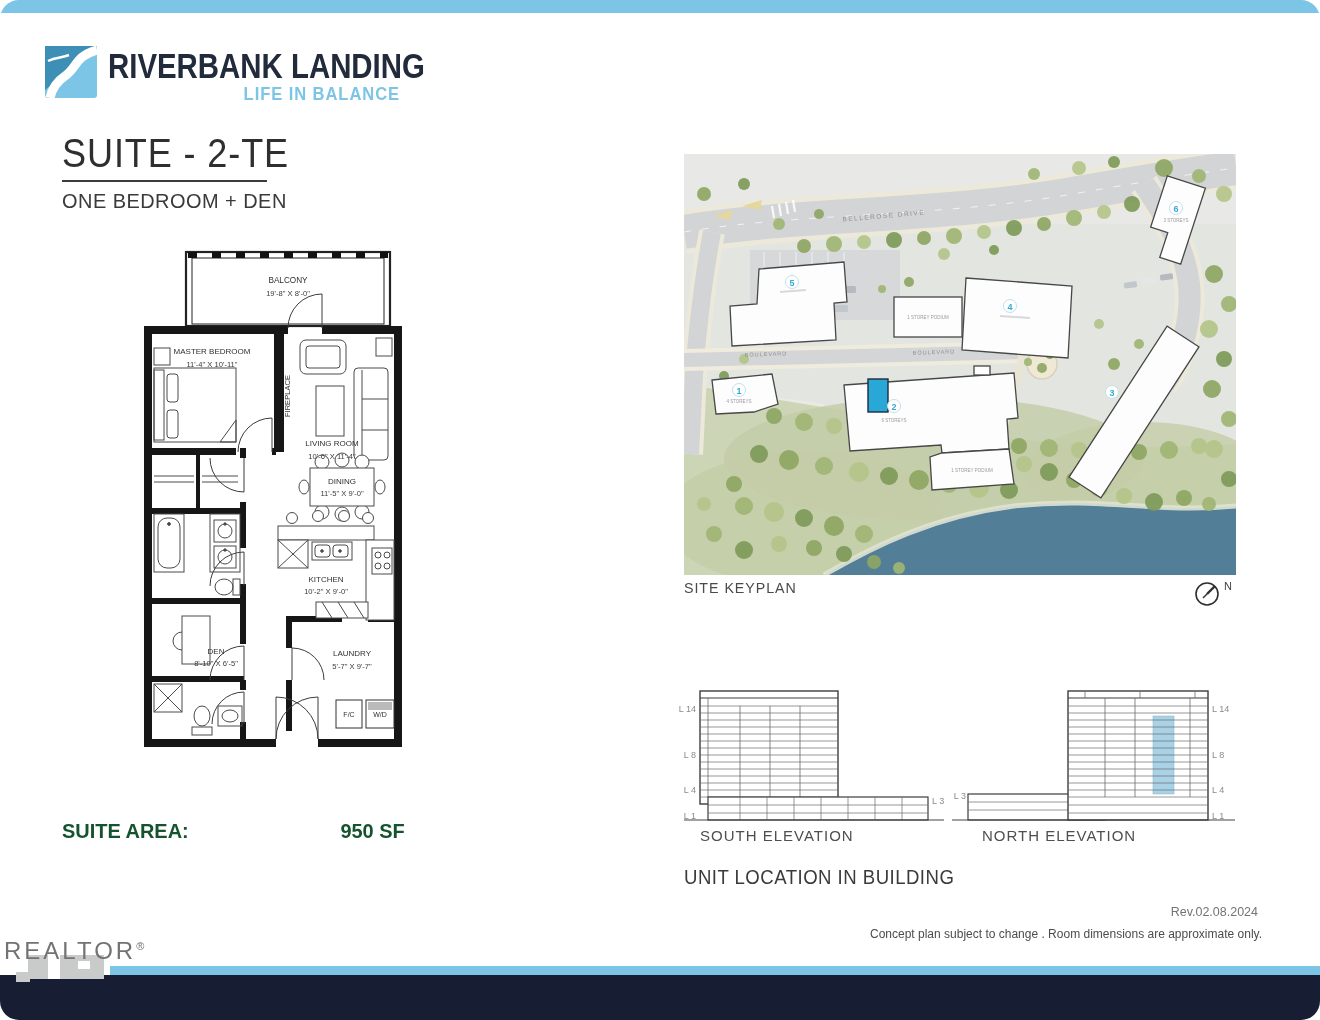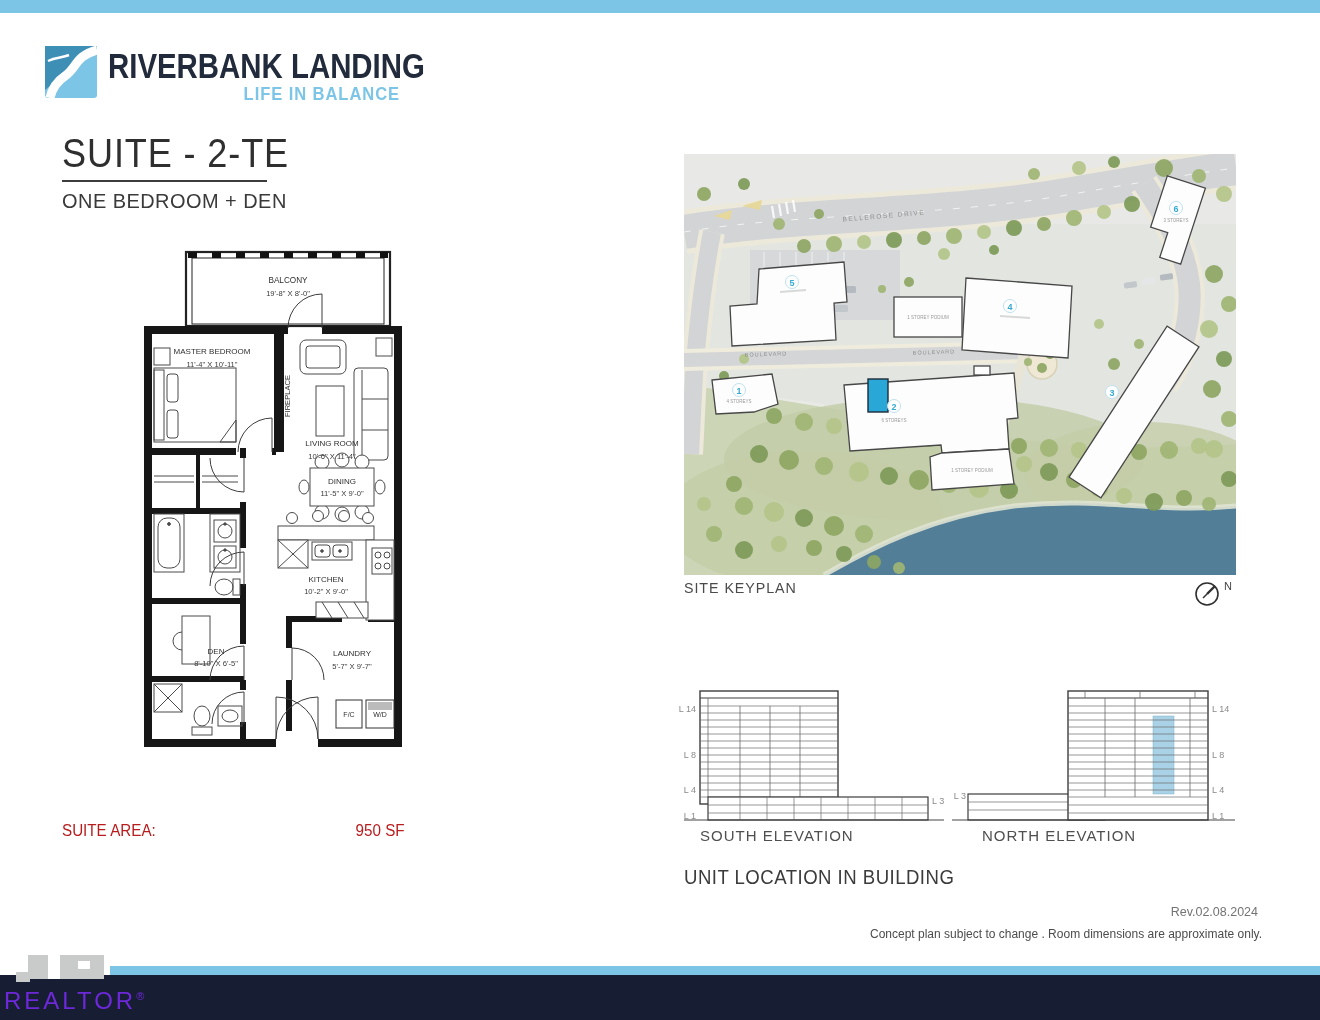--- a/index.html
+++ b/index.html
@@ -1,46 +1,46 @@
 <!DOCTYPE html>
 <html><head>
 <meta charset="utf-8">
 <style>
   html,body{margin:0;padding:0;background:#fff;}
   .page{position:relative;width:1320px;height:1020px;background:#ffffff;overflow:hidden;
-        font-family:"Liberation Sans", sans-serif;}
+        font-family:"Liberation Sans", sans-serif;border-radius:19px;}
   .abs{position:absolute;}
   .topbar{left:0;top:0;width:1320px;height:13px;background:#7cc5e6;}
   .brand-name{left:108px;top:46px;font-size:35px;font-weight:700;color:#222b3c;
               transform:scaleX(.84);transform-origin:left top;letter-spacing:0px;white-space:nowrap;}
   .brand-tagline{left:108px;top:84px;width:292px;text-align:right;font-size:18px;font-weight:700;
                  color:#7cc5e6;letter-spacing:1px;transform:scaleX(.92);transform-origin:right top;}
   .suite-title{left:62px;top:130px;font-size:41px;font-weight:400;color:#2f2f2f;
                transform:scaleX(.88);transform-origin:left top;letter-spacing:1px;white-space:nowrap;}
   .suite-underline{left:62px;top:180px;width:205px;height:0;border-top:2px solid #3c3c3c;}
   .suite-subtitle{left:62px;top:189px;font-size:21px;color:#3a3a3a;transform:scaleX(.95);
                   transform-origin:left top;letter-spacing:.5px;white-space:nowrap;}
-  .areas{left:62px;top:817px;width:343px;font-size:16px;color:#b91c1c;}
+  .areas{left:62px;top:817px;width:343px;font-size:21px;color:#14532d;font-weight:bold;}
   .areas .row{display:flex;justify-content:space-between;line-height:27px;}
   .areas .lab{transform:scaleX(.95);transform-origin:left center;white-space:nowrap;}
   .areas .val{transform:scaleX(.95);transform-origin:right center;white-space:nowrap;}
   .site-caption{left:684px;top:579px;font-size:15px;color:#4a4a4a;letter-spacing:1px;
                 transform:scaleX(.95);transform-origin:left top;}
   .unit-loc-title{left:684px;top:866px;font-size:20px;color:#3b3b3b;letter-spacing:.5px;
                   transform:scaleX(.93);transform-origin:left top;white-space:nowrap;}
   .rev{right:62px;top:905px;font-size:12.5px;color:#737373;}
   .disclaimer{right:58px;top:927px;font-size:12px;color:#4c4c4c;text-align:right;line-height:15.5px;}
   .stripe{left:0;top:966px;width:1320px;height:9px;background:#7cc5e6;}
   .navybar{left:0;top:975px;width:1320px;height:45px;background:#171d33;}
   .wm-white{left:0;top:950px;width:110px;height:25px;background:#ffffff;}
   .wm-block-a{left:28px;top:955px;width:76px;height:24px;background:#c9caca;}
   .wm-slit{left:48px;top:955px;width:12px;height:24px;background:#ffffff;}
   .wm-notch{left:78px;top:961px;width:12px;height:8px;background:#ffffff;}
   .wm-block-b{left:16px;top:972px;width:14px;height:10px;background:#c9caca;}
-  .wm-text{left:4px;top:987px;font-size:24px;color:#6d28d9;letter-spacing:3px;white-space:nowrap;}
+  .wm-text{left:4px;top:937px;font-size:24px;color:#737373;letter-spacing:3px;white-space:nowrap;}
   .wm-text sup{font-size:11px;}
   svg text{font-family:"Liberation Sans", sans-serif;}
 </style>
 </head>
 <body>
 
 <div class="page">
 
   <div class="abs topbar"></div>
 

